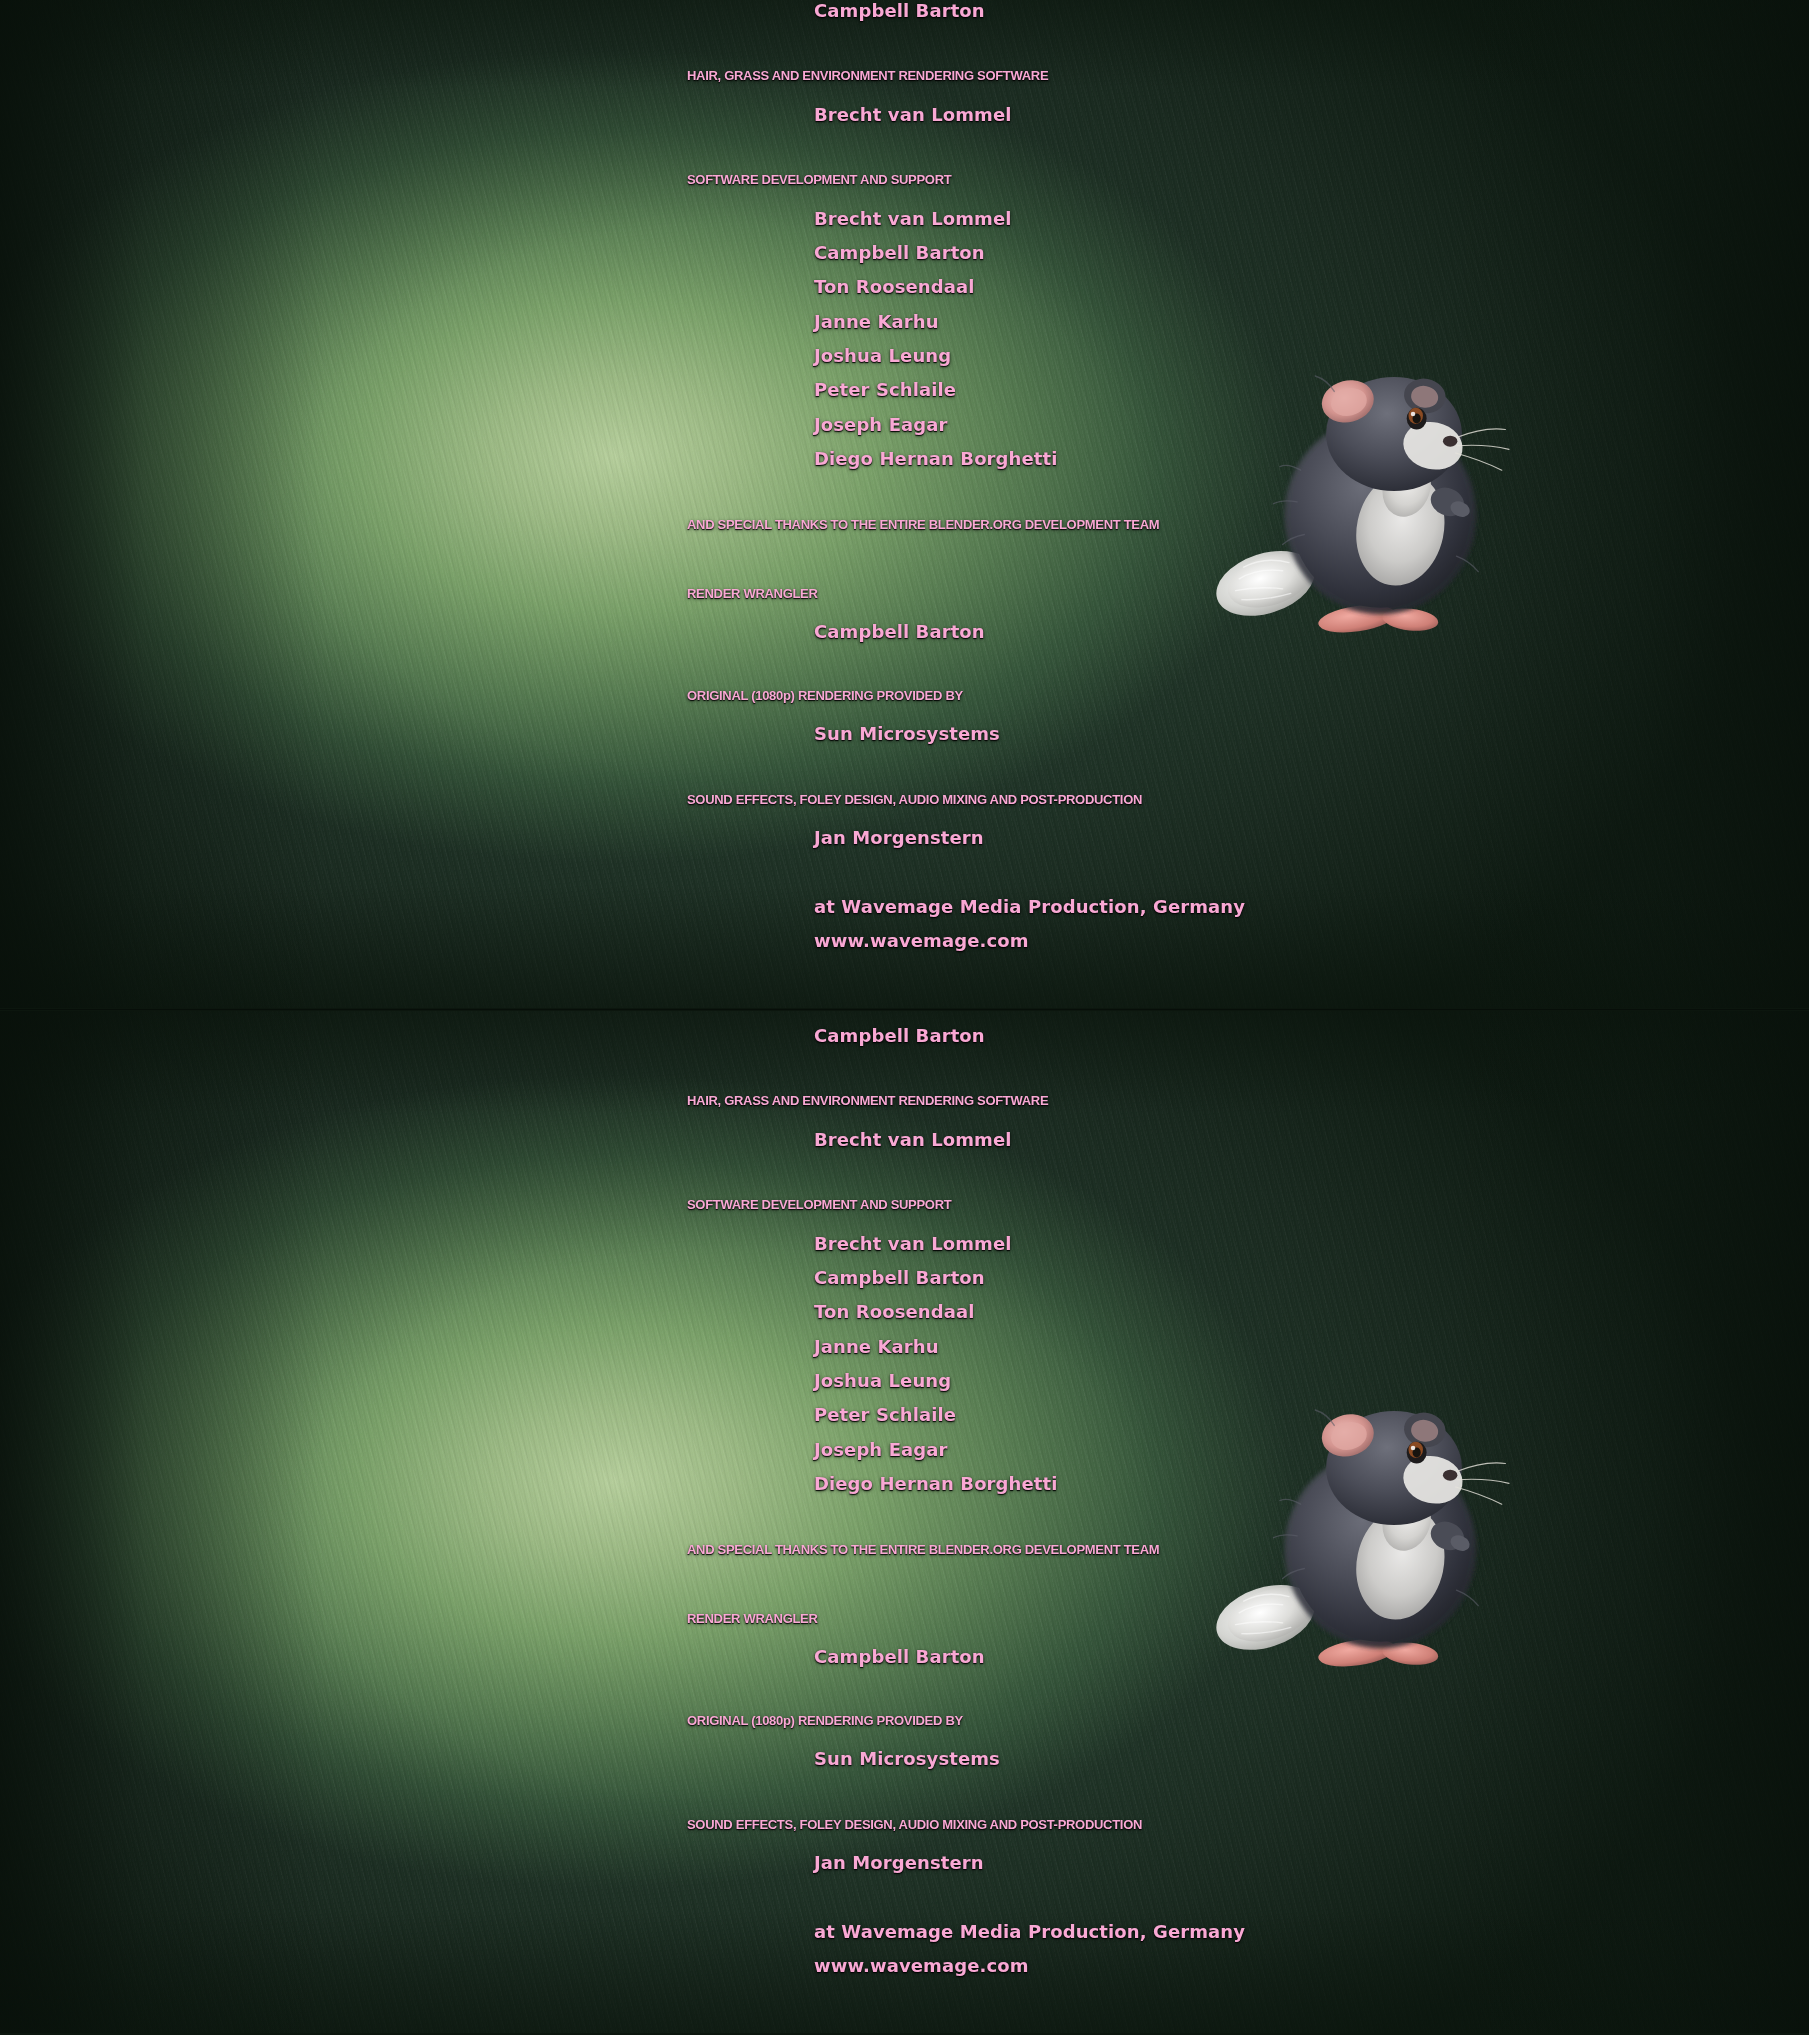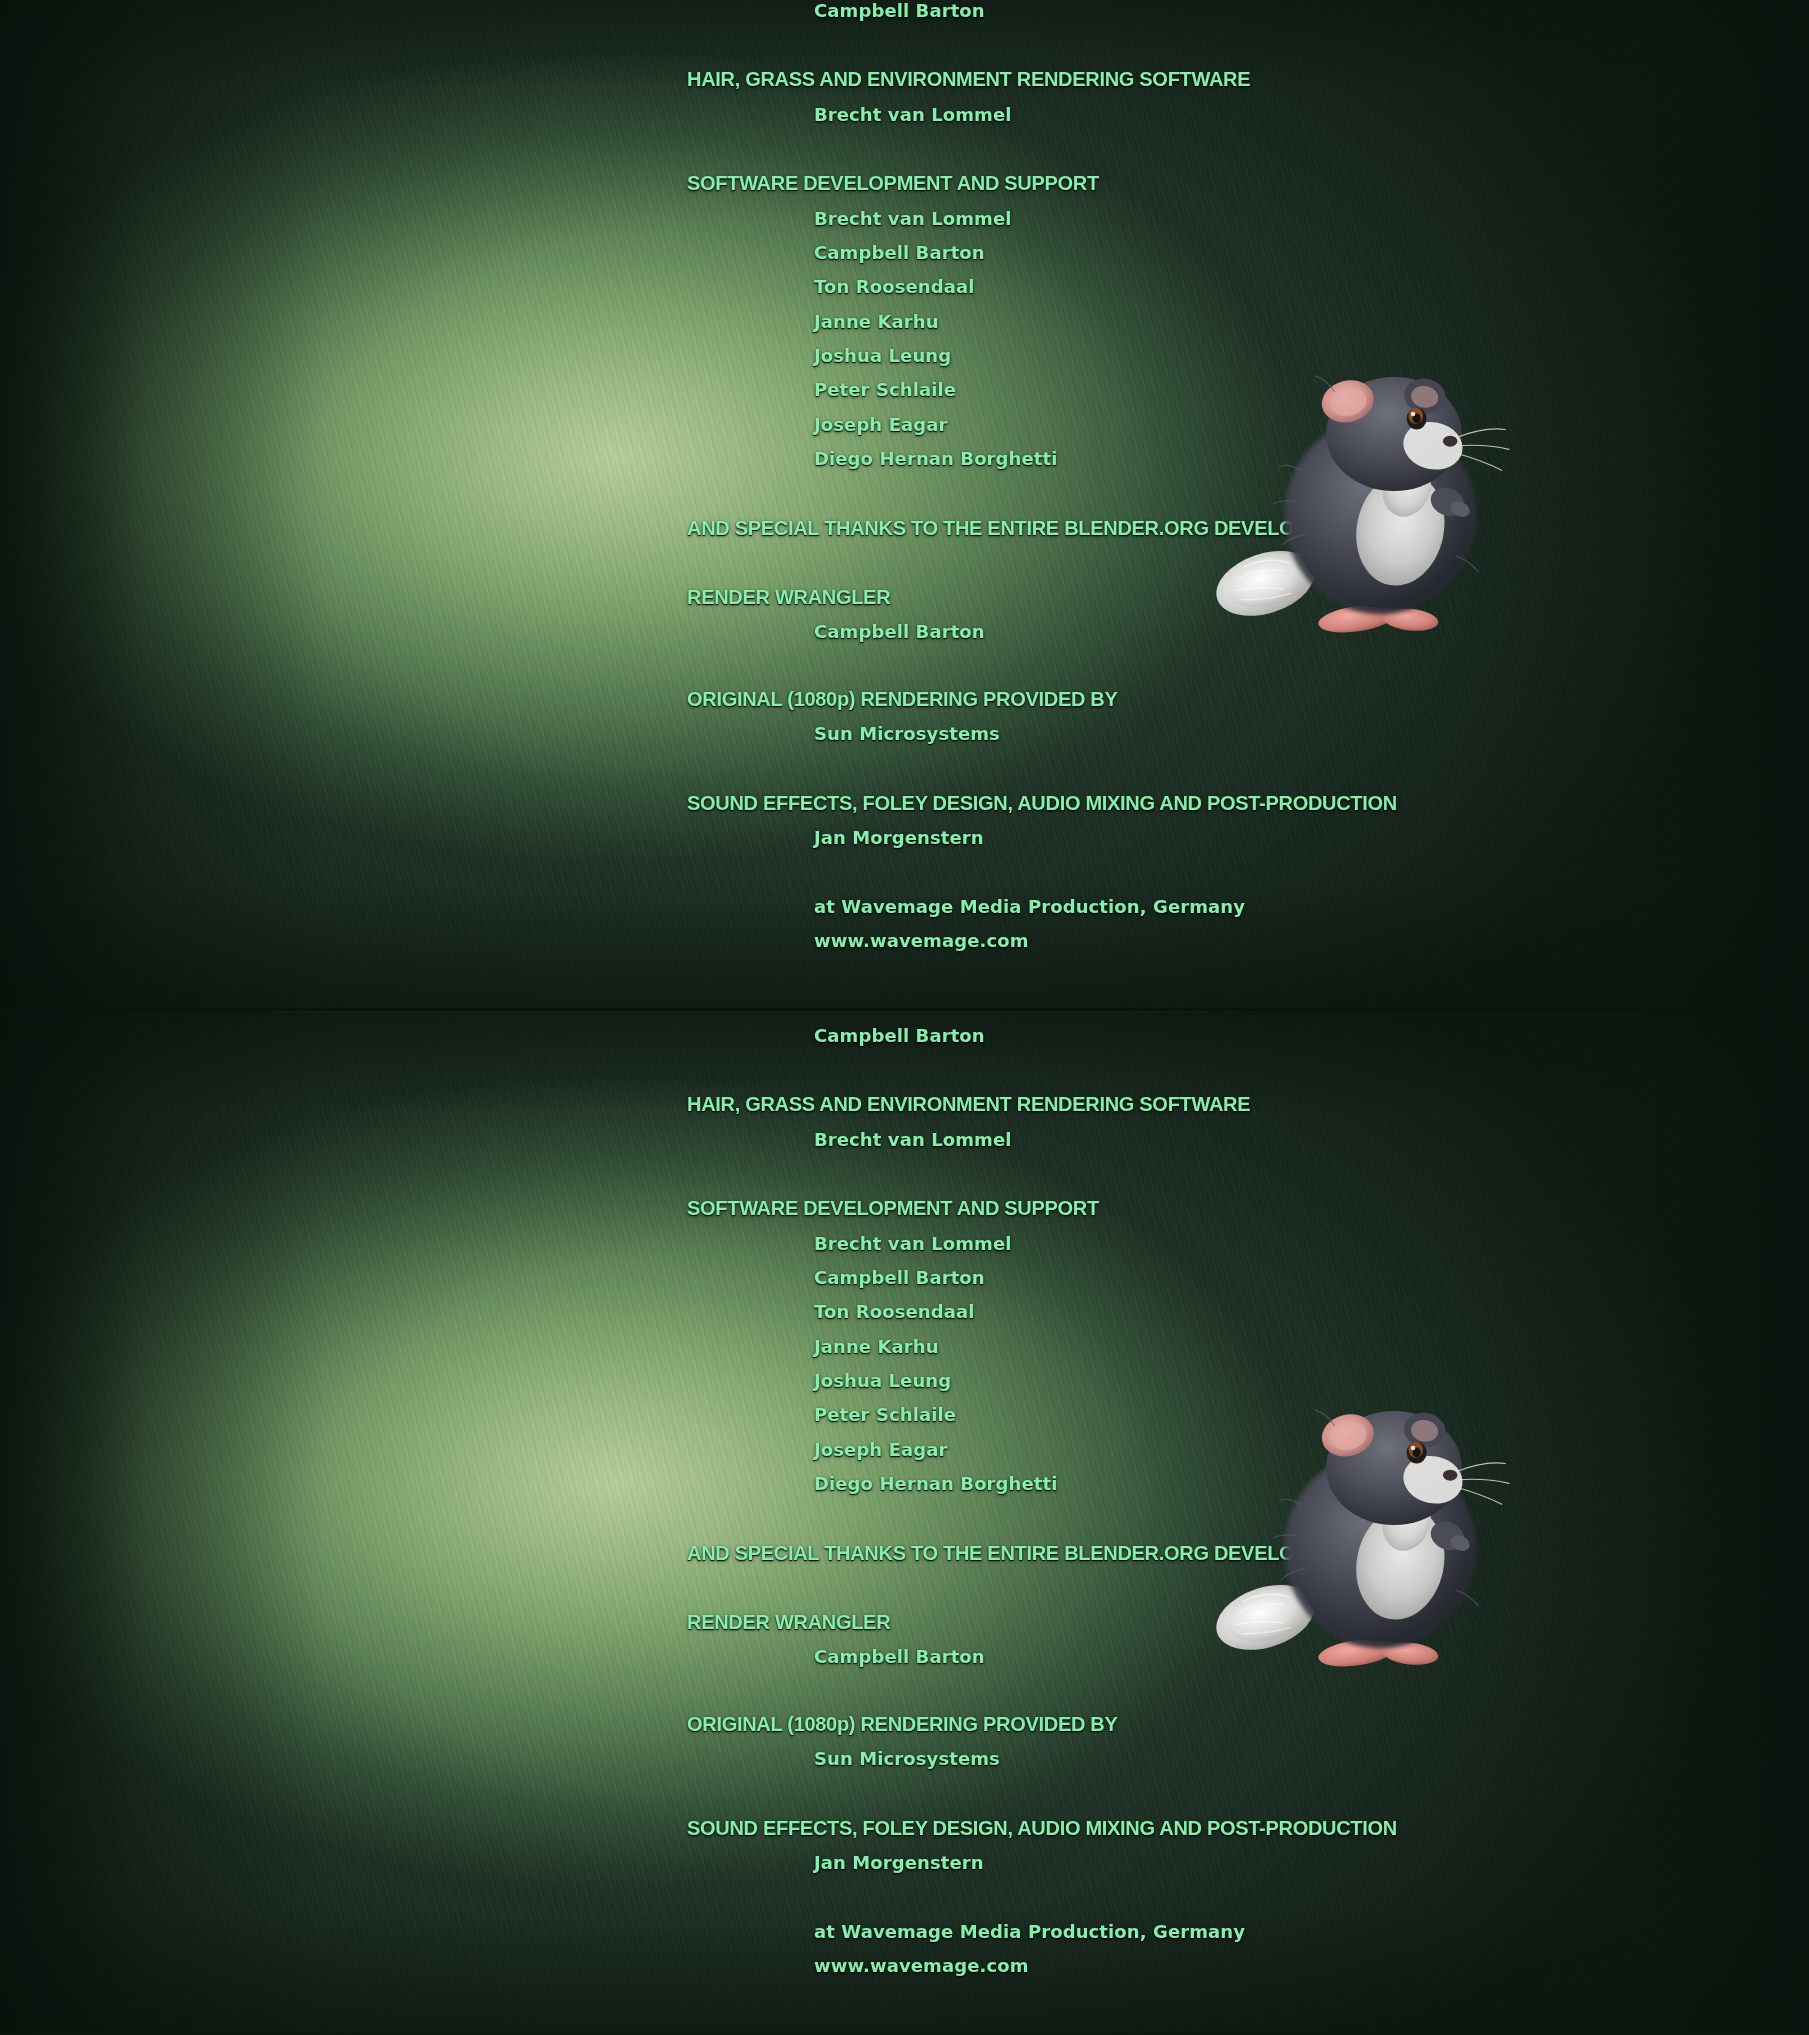--- a/index.html
+++ b/index.html
@@ -96,29 +96,29 @@
   .credit-text {
     position: absolute;
     left: 0;
     top: 0;
     width: 1809px;
     height: 100%;
   }
   .line {
     position: absolute;
     white-space: nowrap;
-    color: #86efac;
+    color: #f9a8d4;
     text-shadow:
       0 1.4px 3.2px rgba(0,0,0,0.75),
       0 0.5px 0.9px rgba(0,0,0,0.85);
     letter-spacing: 0.05px;
   }
   .line.heading {
     font-weight: 700;
-    font-size: 20px;
+    font-size: 13px;
     font-family: "Liberation Sans", sans-serif;
     letter-spacing: -0.3px;
     left: 687px;
   }
   .line.name {
     font-weight: 700;
     font-size: 18px;
     font-family: "DejaVu Sans", sans-serif;
     letter-spacing: 0.1px;
     left: 814px;

